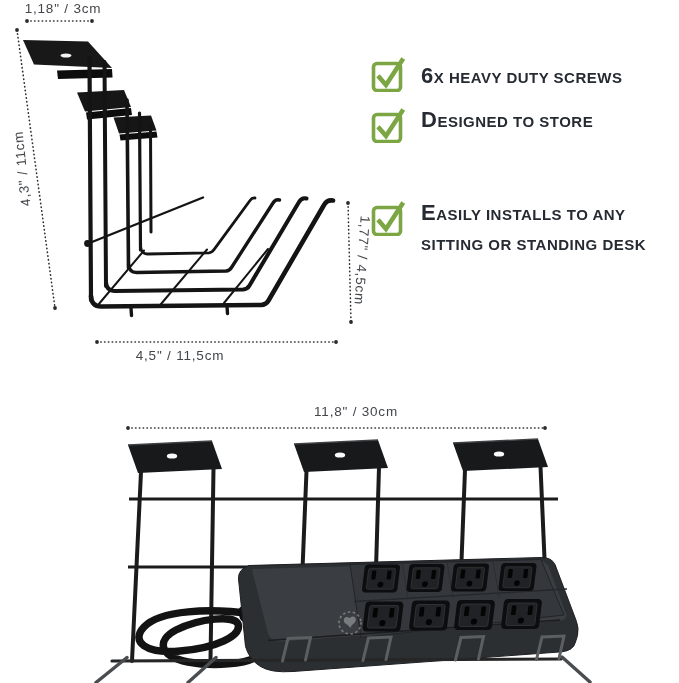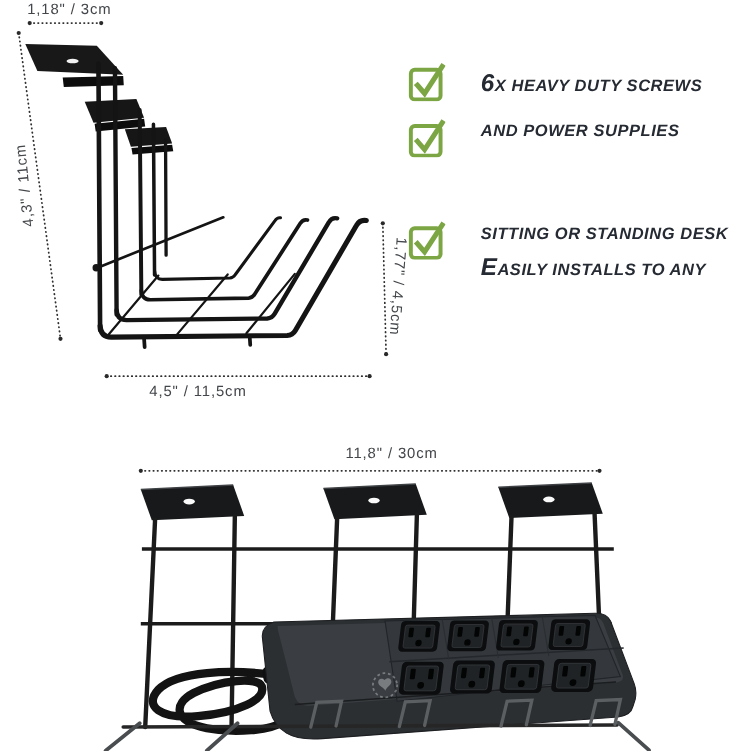--- a/index.html
+++ b/index.html
@@ -12,22 +12,22 @@
     position:absolute;color:#43464a;font-size:13.5px;letter-spacing:.8px;
     white-space:nowrap;text-align:center;
   }
   .rot-left{transform:rotate(-96deg);}
   .rot-right{transform:rotate(94deg);}
   .feature{position:absolute;left:371px;display:flex;align-items:flex-start;}
   .check{width:34px;height:37px;flex:none;}
   .check rect{fill:none;stroke:var(--accent-green);stroke-width:3.6;}
   .check path{fill:none;stroke:var(--accent-green);stroke-width:4.6;stroke-linecap:square;}
   .ftext{
-    margin-left:32px;margin-top:-1px;color:var(--text);font-weight:bold;
-    font-size:15px;letter-spacing:.5px;line-height:30px;text-transform:uppercase;font-style:italic;
+    margin-left:16px;margin-top:-1px;color:var(--text);font-weight:bold;
+    font-size:15px;letter-spacing:.5px;line-height:30px;text-transform:uppercase;
   }
   #feature-1 .ftext{margin-top:6px;}
   .ftext .init{font-size:22px;}
   .fline{display:block;}
   .wm-line1{font-size:16px;letter-spacing:.5px;fill:var(--watermark);opacity:.5;}
   .wm-line2{font-size:29px;font-weight:bold;letter-spacing:1px;fill:var(--watermark);opacity:.45;}
 </style>
 </head>
 <body>
 
@@ -94,32 +94,32 @@
     <span class="fline"><span class="init">6</span><span>x heavy duty screws</span></span>
   </div>
 </div>
 
 <div class="feature" id="feature-2" style="top:106px">
   <svg class="check" viewBox="0 0 34 37">
     <rect x="2.5" y="8.5" width="27" height="27" rx="3.5"></rect>
     <path d="M 8.5,22.5 L 15,30 L 31,5.5"></path>
   </svg>
   <div class="ftext">
-    <span class="fline">and power supplies</span>
+    <span class="fline"><span class="init">D</span><span>esigned to store</span></span>
   </div>
 </div>
 
 <div class="feature" id="feature-3" style="top:199px">
   <svg class="check" viewBox="0 0 34 37">
     <rect x="2.5" y="8.5" width="27" height="27" rx="3.5"></rect>
     <path d="M 8.5,22.5 L 15,30 L 31,5.5"></path>
   </svg>
   <div class="ftext">
+    <span class="fline"><span class="init">E</span><span>asily installs to any</span></span>
     <span class="fline">sitting or standing desk</span>
-    <span class="fline"><span class="init">E</span><span>asily installs to any</span></span>
   </div>
 </div>
 
 <svg class="layer" style="top:380px" width="679" height="303" viewBox="0 0 679 303">
   <defs>
     <g id="outlet-sym">
       <rect x="-19" y="-15" width="38" height="30" rx="4" fill="#0b0d0e"></rect>
       <rect x="-14.5" y="-11" width="29" height="22.5" rx="2" fill="#202326" stroke="#34373a" stroke-width="0.8"></rect>
       <rect x="-10.5" y="-8.5" width="4.6" height="9.5" rx="1" fill="#030404"></rect>
       <rect x="6" y="-8.5" width="4.6" height="9.5" rx="1" fill="#030404"></rect>

